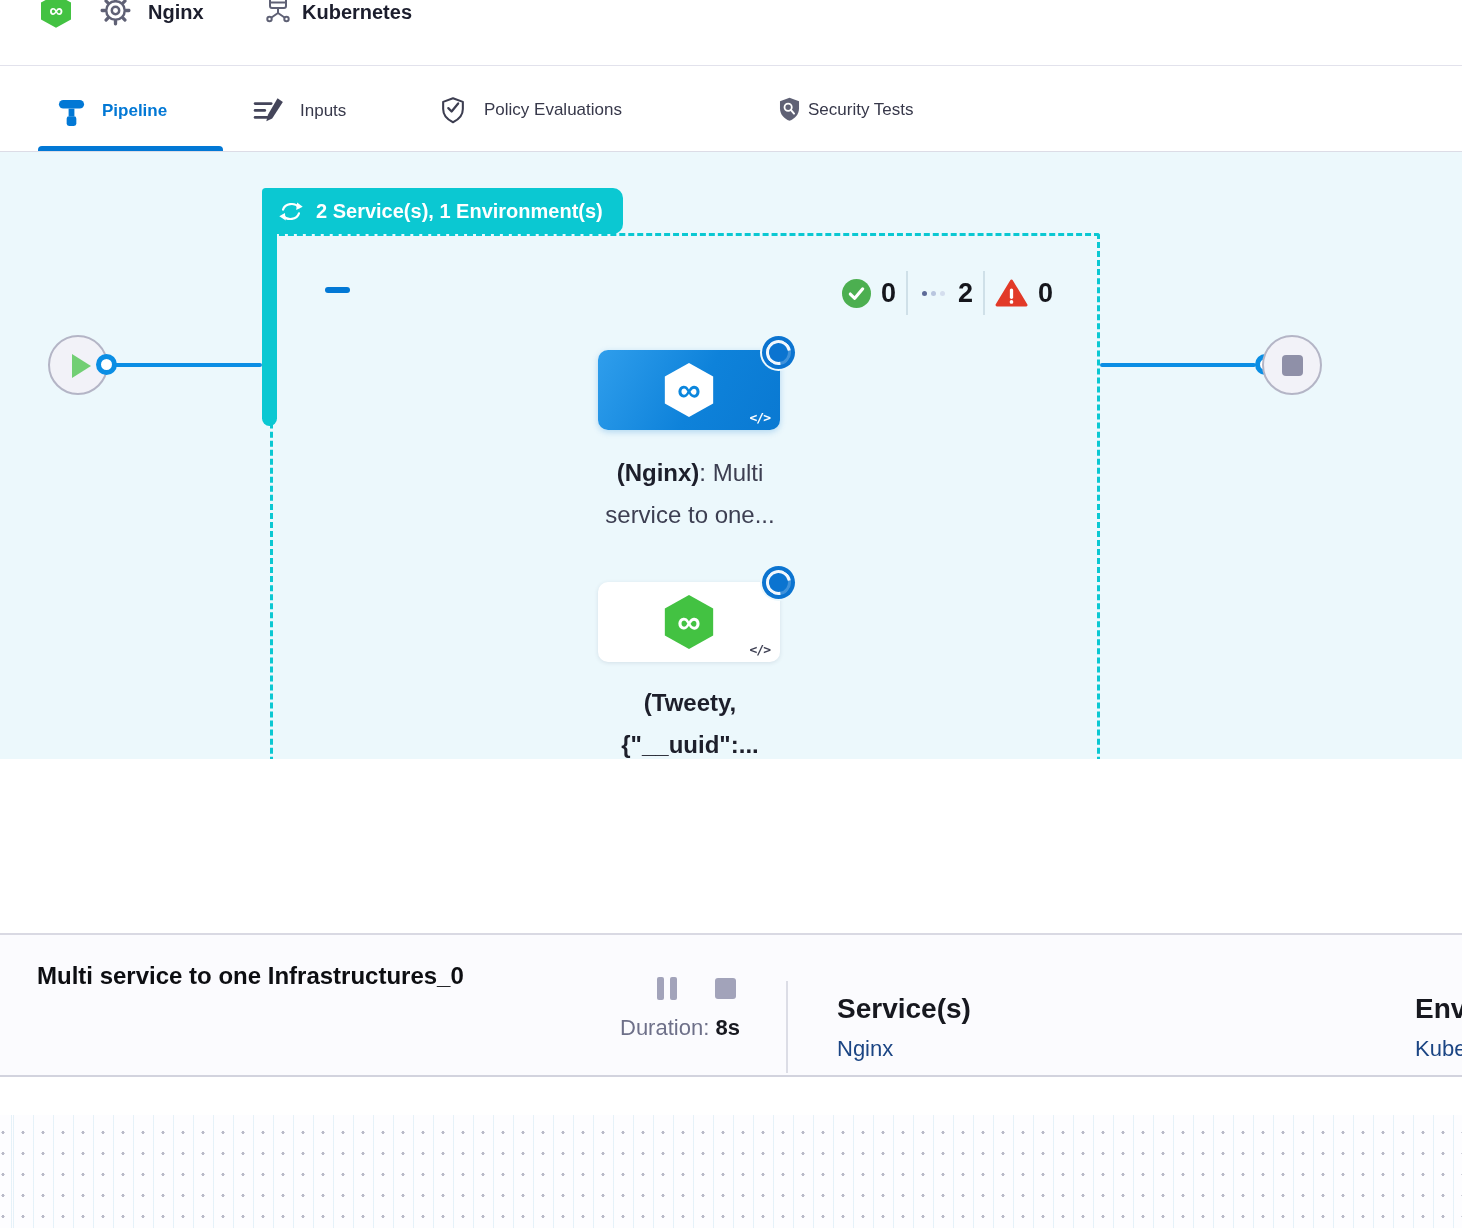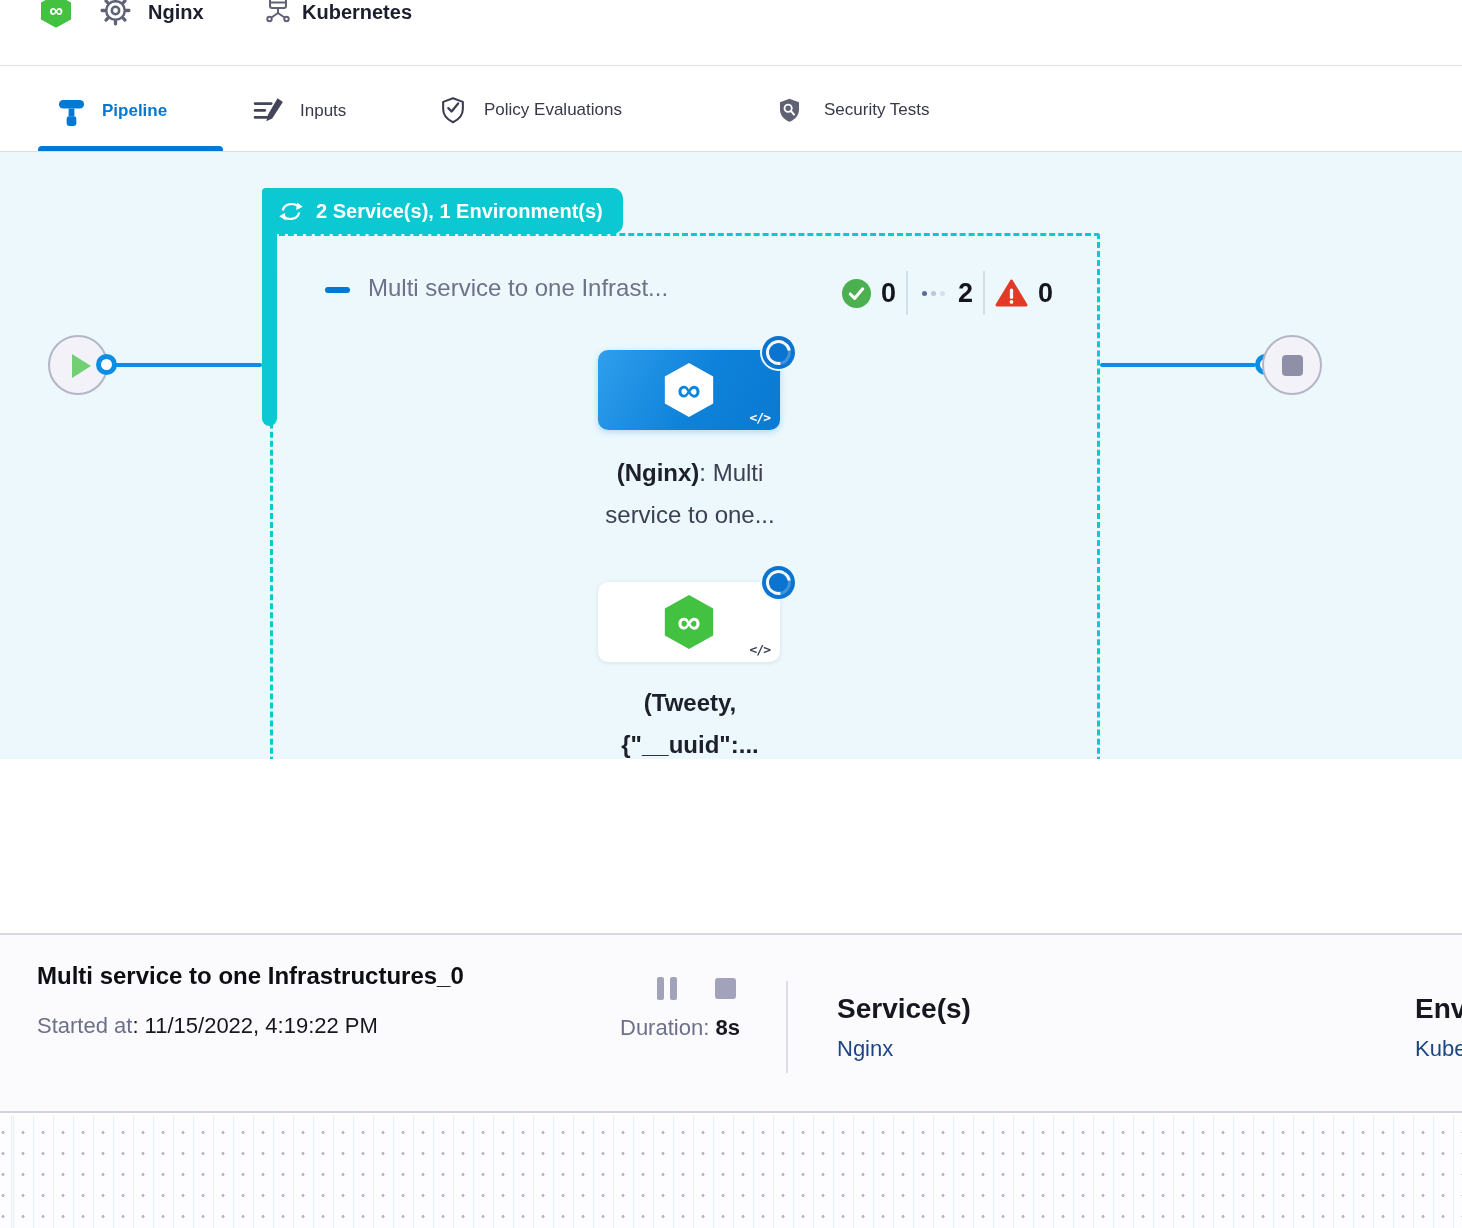--- a/index.html
+++ b/index.html
@@ -79,21 +79,21 @@
     border:3.5px solid rgba(255,255,255,.95); border-right-color:rgba(255,255,255,.22);
     transform:rotate(35deg); }
 
   .node-label { position:absolute; width:300px; text-align:center;
     font-size:24px; line-height:42px; color:#3d3f52; }
   .node-label b { color:#1d1f2b; font-weight:700; }
   #label-nginx { left:540px; top:300px; }
   #label-tweety { left:540px; top:530px; font-weight:700; color:#1d1f2b; }
 
   
-  #footer { position:absolute; left:0; top:933px; width:1462px; height:180px;
+  #footer { position:absolute; left:0; top:933px; width:1462px; height:144px;
     background:#fbfbfe; border-top:2px solid #d9d9e3; border-bottom:2px solid #d2d3de;
     overflow:hidden; }
   #run-title { position:absolute; left:37px; top:27px; font-size:24px; font-weight:700;
     color:#0d0e12; white-space:nowrap; }
   #started-line { position:absolute; left:37px; top:78px; font-size:22px; white-space:nowrap; }
   .lbl-gray { color:#6e7089; }
   .val-dark { color:#17181f; }
   #pause-btn { position:absolute; left:657px; top:42px; width:22px; height:23px; cursor:pointer; }
   #pause-btn i { position:absolute; top:0; width:7px; height:23px; background:#a2a3ba; border-radius:2px; }
   #pause-btn i:nth-child(1){ left:0; } #pause-btn i:nth-child(2){ left:13px; }
@@ -191,21 +191,21 @@
       <span>
         <svg width="30" height="33" viewBox="0 0 32 32" fill="none" stroke="#3c3d50" stroke-width="2.2" stroke-linecap="round" stroke-linejoin="round">
           <path d="M16 3 L26.5 6.8 V14.5 C26.5 21.5 22 25.8 16 28.5 C10 25.8 5.5 21.5 5.5 14.5 V6.8 Z"></path>
           <polyline points="11,13.5 14.5,17 21.5,8.5" stroke-width="2.4"></polyline>
         </svg>
       </span>
       <span class="tab-label">Policy Evaluations</span>
     </div>
   </div>
   <div class="abs" style="left:775px; top:27px;">
-    <div style="display:flex; align-items:center; gap:20px;">
+    <div style="display:flex; gap:4px;">
       <span>
         <svg width="29" height="33" viewBox="0 0 32 32">
           <path d="M16 3 L26.5 6.8 V14.5 C26.5 21.5 22 25.8 16 28.5 C10 25.8 5.5 21.5 5.5 14.5 V6.8 Z" fill="#5f6175"></path>
           <circle cx="14.5" cy="13.5" r="4" fill="none" stroke="#ffffff" stroke-width="2"></circle>
           <line x1="17.5" y1="16.5" x2="21" y2="20.5" stroke="#ffffff" stroke-width="2.2" stroke-linecap="round"></line>
         </svg>
       </span>
       <span class="tab-label">Security Tests</span>
     </div>
   </div>
@@ -229,21 +229,20 @@
         <path d="M24.5 16 A9.5 8 0 0 1 7.5 18.5"></path>
         <polygon points="9.5,15.5 3.5,19 10.5,23.5" fill="#ffffff" stroke="none"></polygon>
       </svg>
     </span>
     <span>2 Service(s), 1 Environment(s)</span>
   </div>
 
   <div id="stage-box"></div>
 
   <div id="collapse-minus"></div>
-  <div id="stage-title">Multi service to one Infrast...</div>
 
   <div id="counters">
     <span style="display:flex;">
       <svg width="29" height="29" viewBox="0 0 28 28">
         <circle cx="14" cy="14" r="14" fill="#4caf50"></circle>
         <polyline points="8,14.5 12.3,18.6 20,9.5" fill="none" stroke="#ffffff" stroke-width="3" stroke-linecap="round" stroke-linejoin="round"></polyline>
       </svg>
     </span>
     <span class="cnt-num">0</span>
     <span class="cnt-div"></span>
@@ -296,23 +295,20 @@
 
   <div class="edge" style="left:1100px; top:211px; width:156px;"></div>
   <div class="edge-dot" style="left:1255px; top:202px;"></div>
   <div class="term-node" style="left:1262px; top:183px;">
     <div class="stop-sq"></div>
   </div>
 </div>
 
 <div id="footer">
   <div id="run-title">Multi service to one Infrastructures_0</div>
-  <div id="started-line">
-    <span class="lbl-gray">Started at</span><span class="val-dark">: 11/15/2022, 4:19:22 PM</span>
-  </div>
 
   <div id="pause-btn">
       <i></i>
       <i></i>
     </div>
   <div id="stop-btn"></div>
   <div id="duration-line">
     <span class="lbl-gray">Duration: </span><b>8s</b>
   </div>
 

